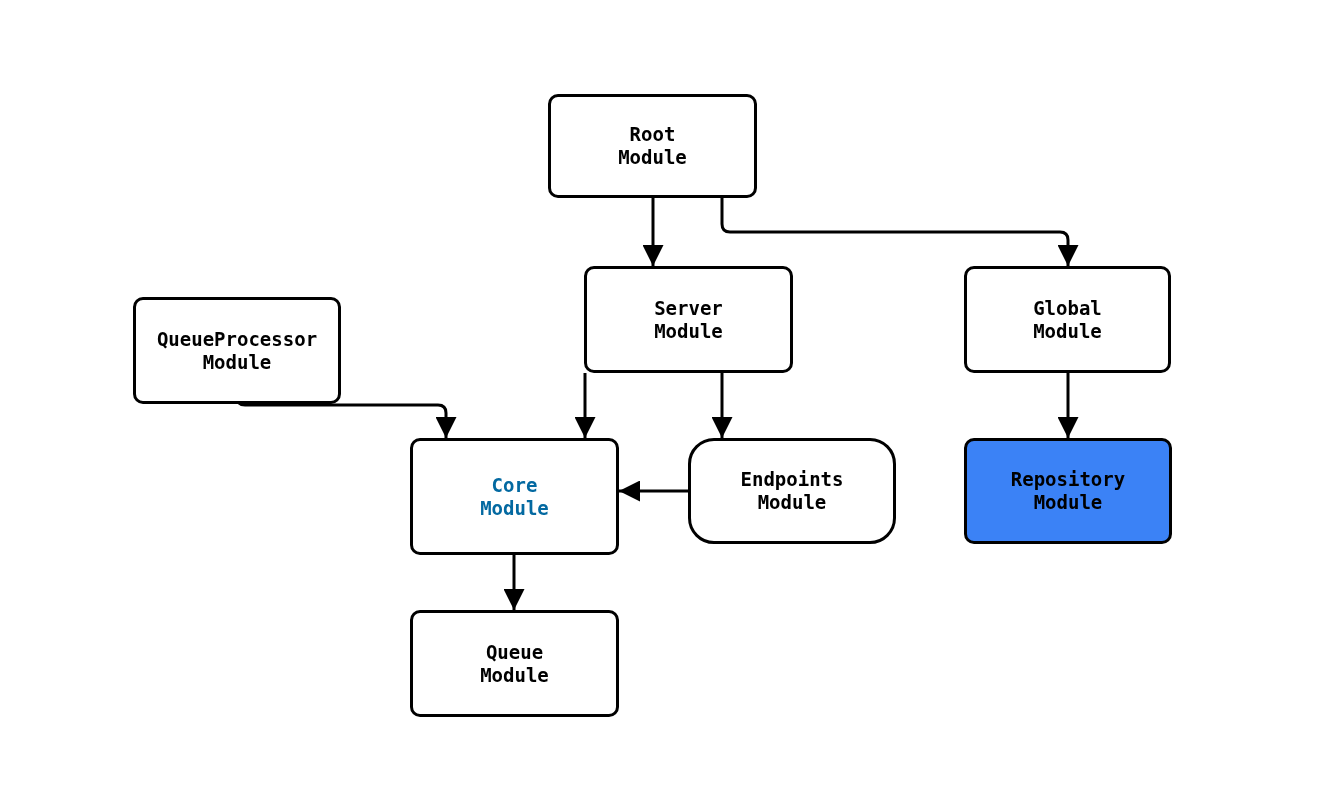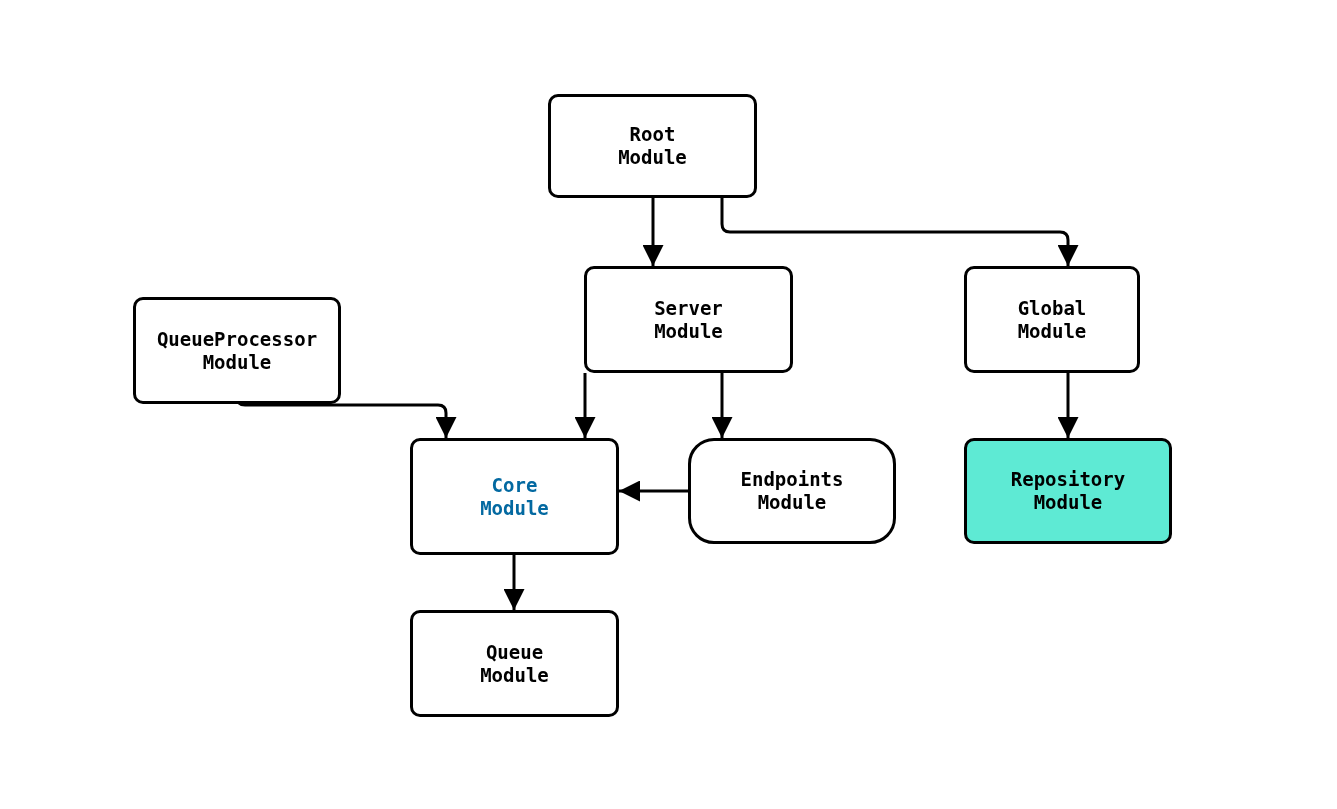--- a/index.html
+++ b/index.html
@@ -63,33 +63,33 @@
         <div>Module</div>
       </div>
       <div class="node" style="left: 133px; top: 266px; width: 208px; height: 107px; background: rgb(255, 255, 255); border-color: rgb(0, 0, 0); color: rgb(0, 0, 0); margin-top: 31px;">
         <div>QueueProcessor</div>
         <div>Module</div>
       </div>
       <div class="node" style="left: 548px; top: 266px; width: 209px; height: 107px; background: rgb(255, 255, 255); border-color: rgb(0, 0, 0); color: rgb(0, 0, 0); margin-left: 36px;">
         <div>Server</div>
         <div>Module</div>
       </div>
-      <div class="node" style="left: 964px; top: 266px; width: 176px; height: 107px; background: rgb(255, 255, 255); border-color: rgb(0, 0, 0); color: rgb(0, 0, 0);">
+      <div class="node" style="left: 964px; top: 266px; width: 207px; height: 107px; background: rgb(255, 255, 255); border-color: rgb(0, 0, 0); color: rgb(0, 0, 0);">
         <div>Global</div>
         <div>Module</div>
       </div>
       <div class="node" style="left: 410px; top: 438px; width: 209px; height: 117px; background: rgb(255, 255, 255); border-color: rgb(0, 0, 0); color: #0369a1;">
         <div>Core</div>
         <div>Module</div>
       </div>
       <div class="node" style="left: 688px; top: 438px; width: 208px; height: 106px; background: rgb(255, 255, 255); border-color: rgb(0, 0, 0); color: rgb(0, 0, 0); border-radius: 26px;">
         <div>Endpoints</div>
         <div>Module</div>
       </div>
-      <div class="node" style="left: 964px; top: 438px; width: 208px; height: 106px; background: #5eead4; border-color: rgb(0, 0, 0); color: rgb(0, 0, 0);">
+      <div class="node" style="left: 964px; top: 438px; width: 208px; height: 106px; background: #3b82f6; border-color: rgb(0, 0, 0); color: rgb(0, 0, 0);">
         <div>Repository</div>
         <div>Module</div>
       </div>
       <div class="node" style="left: 410px; top: 610px; width: 209px; height: 107px; background: rgb(255, 255, 255); border-color: rgb(0, 0, 0); color: rgb(0, 0, 0);">
         <div>Queue</div>
         <div>Module</div>
       </div>
     </div>
 </div>
 

